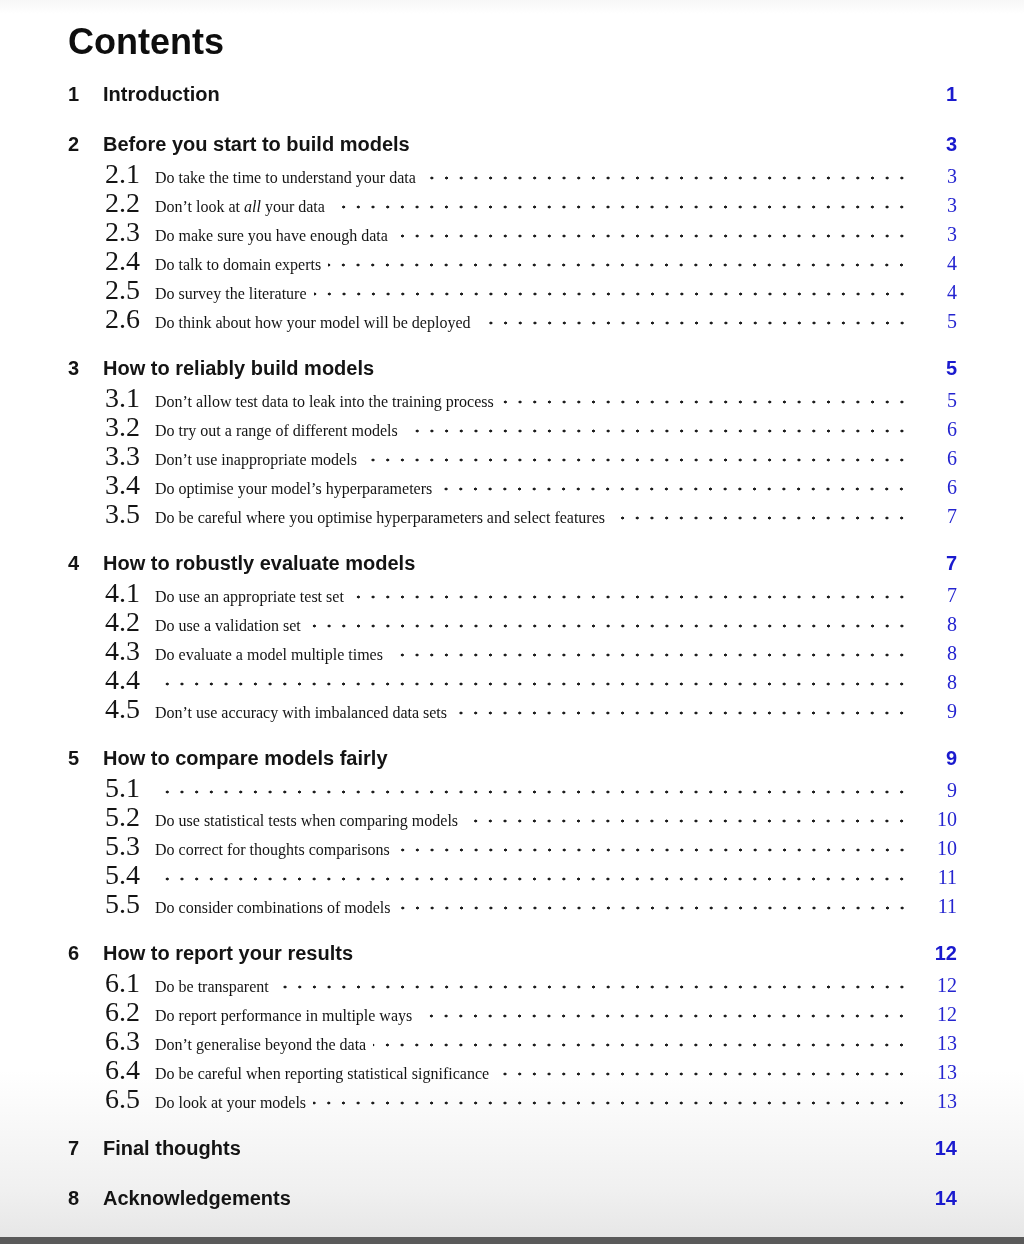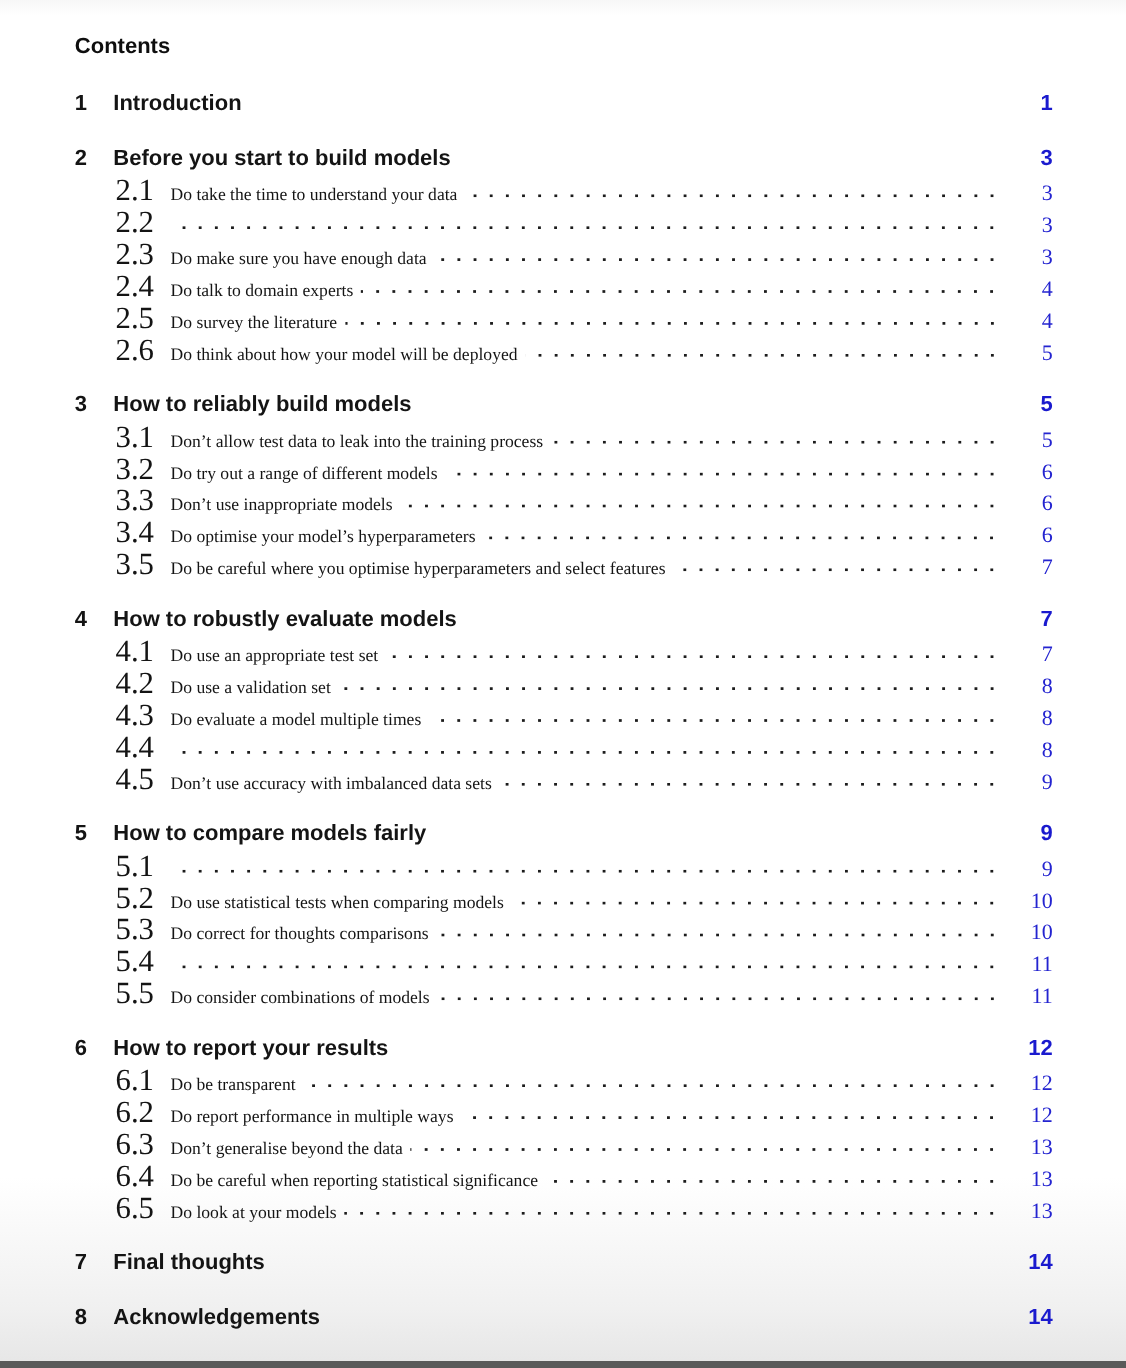--- a/index.html
+++ b/index.html
@@ -14,21 +14,21 @@
       #e7e7e7 1236px, #e7e7e7 1237px,
       #5a5a5a 1237px, #5a5a5a 1244px);
     font-family:"Liberation Serif", serif;
     color:#141414;
   }
   .toc { position:absolute; left:68px; right:67px; top:0; }
   .toc-title {
     padding-top:25px;
     font-family:"Liberation Sans", sans-serif;
     font-weight:700;
-    font-size:20px;
+    font-size:36px;
     line-height:34px;
     color:#0e0e0e;
   }
   .toc-section { margin-top:21px; }
   .row { display:flex; align-items:baseline; height:29px; line-height:29px; white-space:nowrap; }
   .sec-num {
     width:35px; flex:none;
     font-family:"Liberation Sans", sans-serif; font-weight:700; font-size:20px;
   }
   .sec-title {
@@ -78,20 +78,21 @@
           <div class="row">
             <span class="sub-indent"></span>
             <span class="sub-num">2.1</span>
             <span class="sub-title"><span>Do take the time to understand your data</span></span>
             <span class="leader"></span>
             <a class="sub-page pg" style="color: rgb(36, 36, 208);">3</a>
           </div>
           <div class="row">
             <span class="sub-indent"></span>
             <span class="sub-num">2.2</span>
+            <span class="sub-title"><span>Don’t look at </span><span class="it">all</span><span> your data</span></span>
             <span class="leader"></span>
             <a class="sub-page pg" style="color: rgb(36, 36, 208);">3</a>
           </div>
           <div class="row">
             <span class="sub-indent"></span>
             <span class="sub-num">2.3</span>
             <span class="sub-title"><span>Do make sure you have enough data</span></span>
             <span class="leader"></span>
             <a class="sub-page pg" style="color: rgb(36, 36, 208);">3</a>
           </div>

